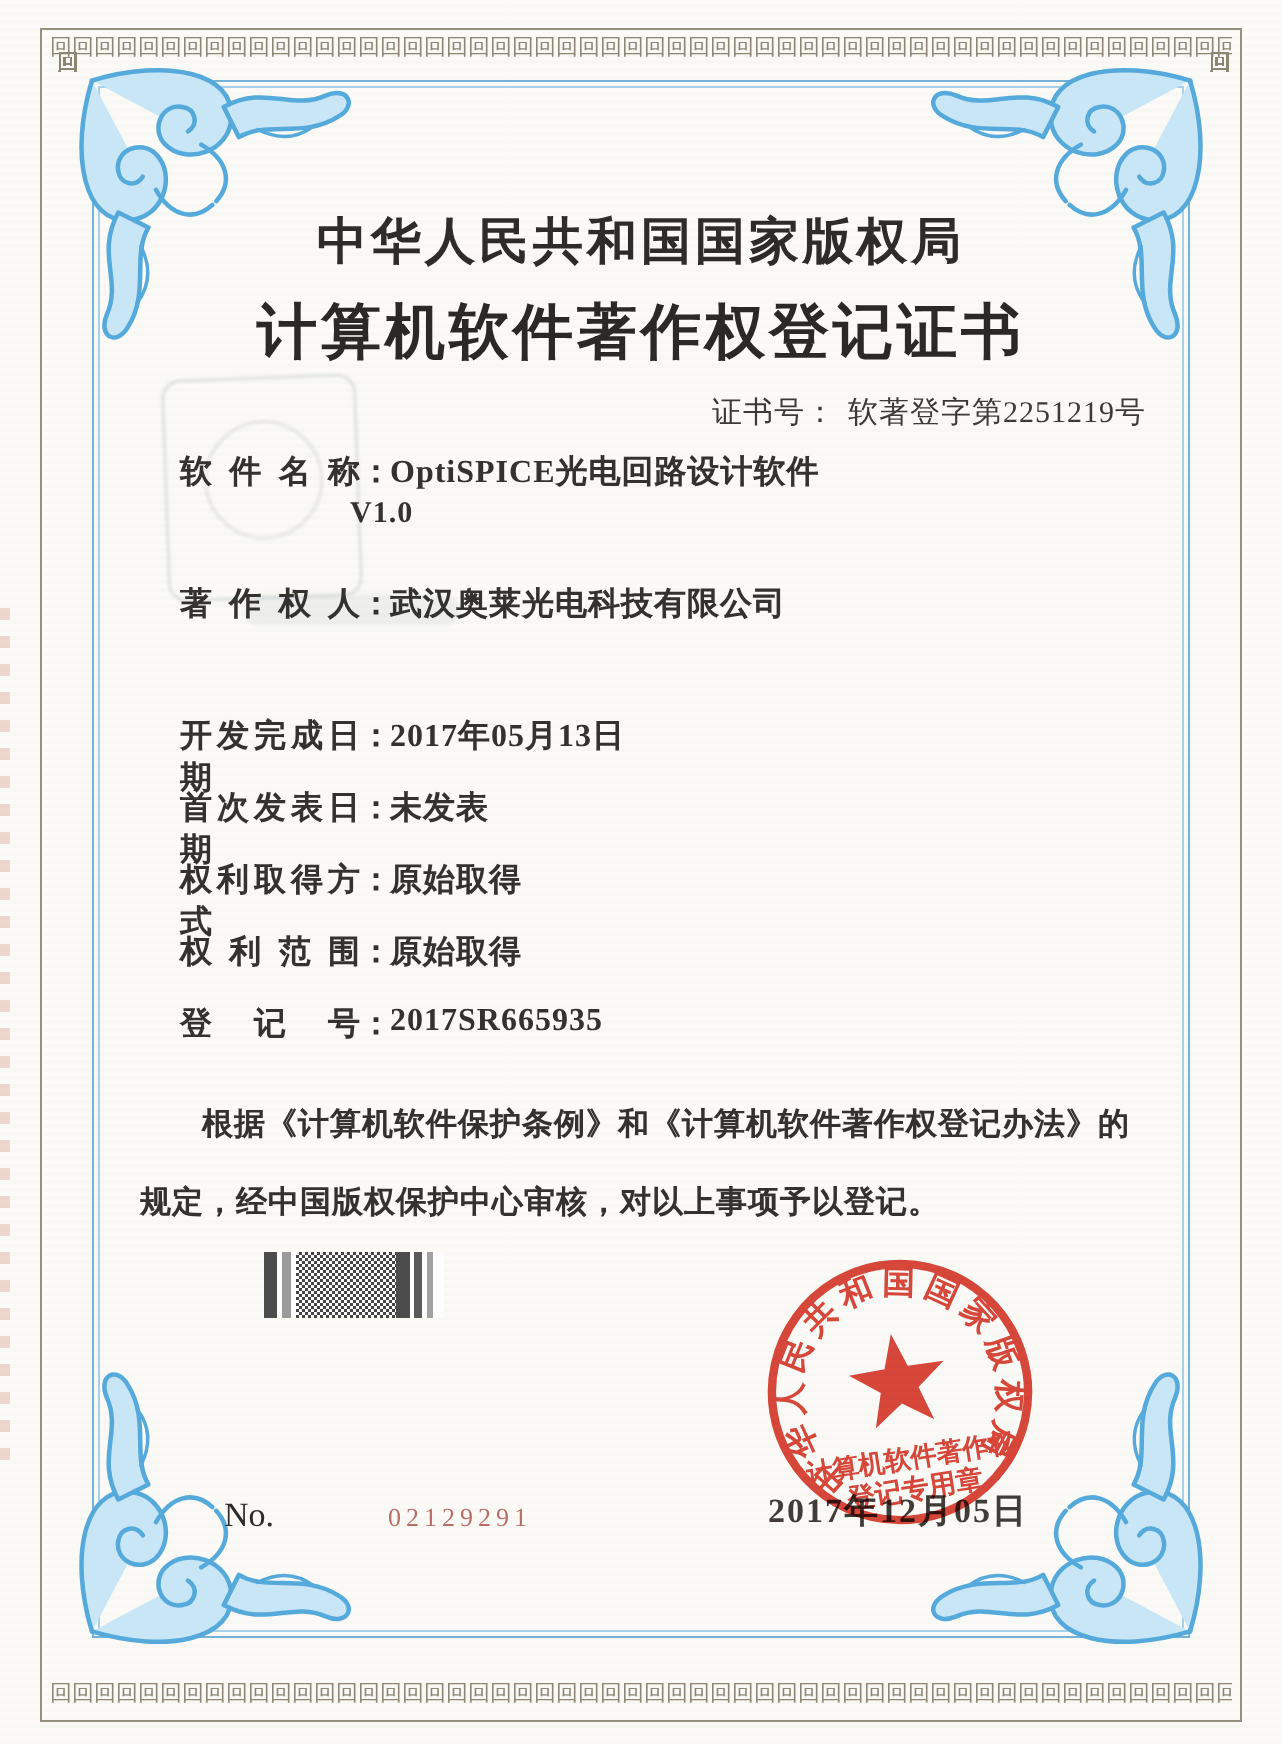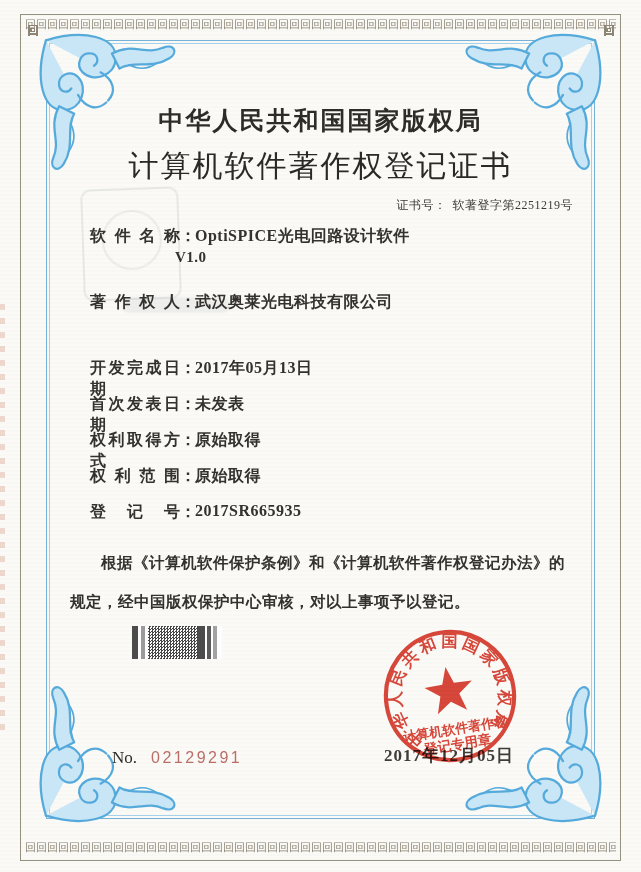--- a/index.html
+++ b/index.html
@@ -64,25 +64,25 @@
     background:rgba(165,175,182,0.14); border-radius:8px; filter:blur(1px);
   }
 
   
   .authority {
     position:absolute; left:48px; top:104px; width:545px; text-align:center;
     font-size:25px; font-weight:bold; color:#2e2c29; letter-spacing:2px;
   }
   .cert-title {
     position:absolute; left:48px; top:146px; width:545px; text-align:center;
-    font-size:30px; font-weight:normal; color:#2b2926; letter-spacing:2px;
+    font-size:30px; font-weight:bold; color:#2b2926; letter-spacing:2px;
   }
   .cert-no {
     position:absolute; top:197px; right:68px;
-    font-size:12px; color:#3b3a37; letter-spacing:0.5px;text-align:right;
+    font-size:15px; color:#3b3a37; letter-spacing:0.5px;text-align:right;
   }
   .cert-no .lbl { margin-right:6px; }
 
   
   .frow { position:absolute; left:70px; font-size:16px; color:#34322e;margin-left:20px; }
   .flabel {
     display:inline-block; width:90px; text-align:justify; text-align-last:justify;
     font-weight:bold; vertical-align:top;
   }
   .fcolon { display:inline-block; width:14px; font-weight:bold; }
@@ -119,22 +119,22 @@
   }
   .issue-date {
     position:absolute; left:384px; top:744px; font-size:17px; font-weight:bold;
     color:#403c38; letter-spacing:1px;
   }
 
   
   .serial { position:absolute; left:112px; top:748px; }
   .serial .no { font-size:17px; color:#2e2c29; margin-right:14px; }
   .serial .num {
-    font-family:Liberation Sans, sans-serif;
-    font-size:16px; color:#b0544e; letter-spacing:2.5px; opacity:0.85;
+    font-family:Liberation Serif, serif;
+    font-size:13px; color:#b0544e; letter-spacing:2.5px; opacity:0.85;margin-left:43px;
   }
 </style>
 </head>
 <body>
 
 <div class="page">
 
   <svg width="0" height="0" style="position:absolute" aria-hidden="true">
     <defs>
       <g id="corner-orn" fill="#c9e6f7" stroke="#55aadb" stroke-width="2.4" stroke-linejoin="round" stroke-linecap="round">

